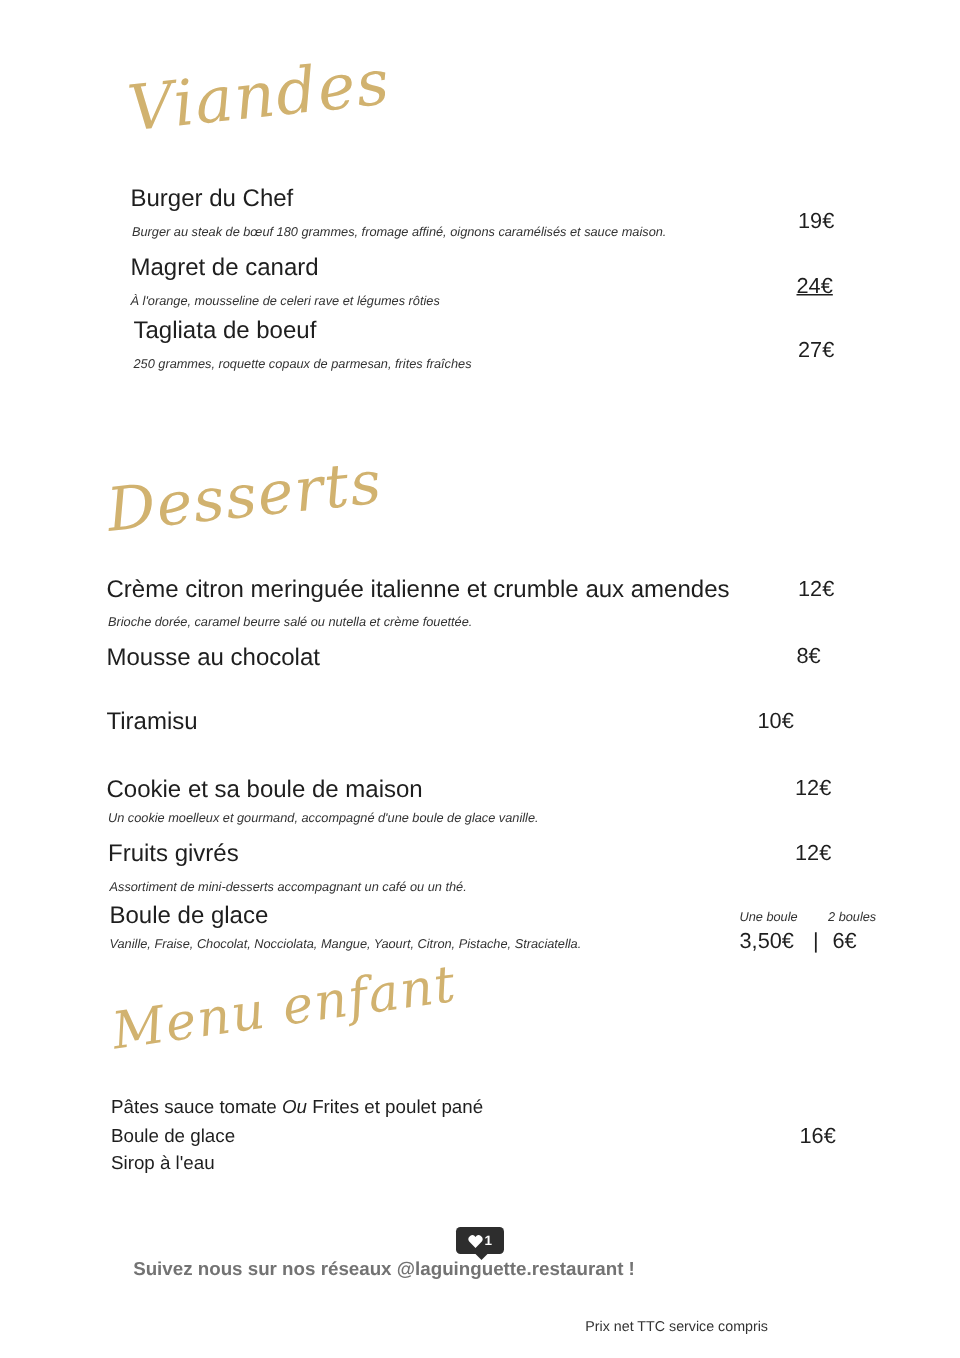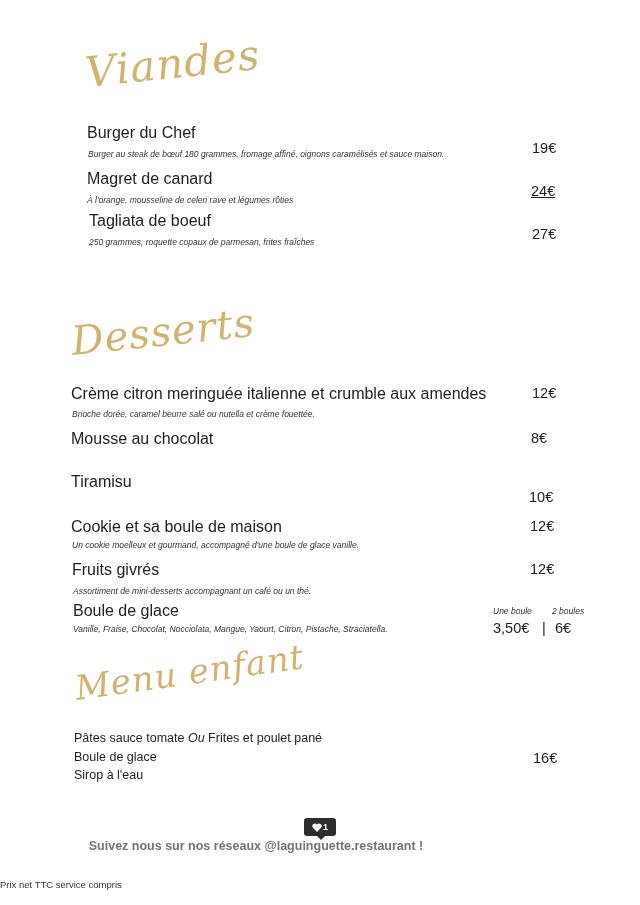--- a/index.html
+++ b/index.html
@@ -25,21 +25,21 @@
   .bubble {
     position: absolute; left: 304px; top: 818px; width: 32px; height: 18px;
     background: #2d2d2d; border-radius: 3px; color: #fff; font-size: 9px; font-weight: bold;
     display: flex; align-items: center; justify-content: center; gap: 1px;
   }
   .bubble::after {
     content: ""; position: absolute; bottom: -4px; left: 13px;
     border-left: 4px solid transparent; border-right: 4px solid transparent; border-top: 4px solid #2d2d2d;
   }
   .footer {
-    position: absolute; left: 0; width: 512px; top: 879px; text-align: left;
+    position: absolute; left: 0; width: 512px; top: 879px; text-align: right;
     font-size: 9.5px; color: #333;
   }
 </style>
 </head>
 <body>
 
 <div class="script" style="left:88px; top:48px; font-size:42px; transform:rotate(-6deg);">Viandes</div>
 
 <div class="abs name" style="left:87px; top:124px;">Burger du Chef</div>
 <div class="abs desc" style="left:88px; top:149px;">Burger au steak de bœuf 180 grammes, fromage affiné, oignons caramélisés et sauce maison.</div>
@@ -56,21 +56,21 @@
 <div class="script" style="left:74px; top:318px; font-size:40px; transform:rotate(-6deg);">Desserts</div>
 
 <div class="abs name" style="left:71px; top:385px;">Crème citron meringuée italienne et crumble aux amendes</div>
 <div class="abs desc" style="left:72px; top:409px;">Brioche dorée, caramel beurre salé ou nutella et crème fouettée.</div>
 <div class="abs price" style="left:532px; top:385px;">12€</div>
 
 <div class="abs name" style="left:71px; top:430px;">Mousse au chocolat</div>
 <div class="abs price" style="left:531px; top:430px;">8€</div>
 
 <div class="abs name" style="left:71px; top:473px;">Tiramisu</div>
-<div class="abs price" style="left:529px; top:473px;margin-top:16px;">10€</div>
+<div class="abs price" style="left:505px; top:473px;">10€</div>
 
 <div class="abs name" style="left:71px; top:518px;">Cookie et sa boule de maison</div>
 <div class="abs desc" style="left:72px; top:540px;">Un cookie moelleux et gourmand, accompagné d'une boule de glace vanille.</div>
 <div class="abs price" style="left:530px; top:518px;">12€</div>
 
 <div class="abs name" style="left:72px; top:561px;">Fruits givrés</div>
 <div class="abs desc" style="left:73px; top:586px;">Assortiment de mini-desserts accompagnant un café ou un thé.</div>
 <div class="abs price" style="left:530px; top:561px;">12€</div>
 
 <div class="abs name" style="left:73px; top:602px;">Boule de glace</div>

